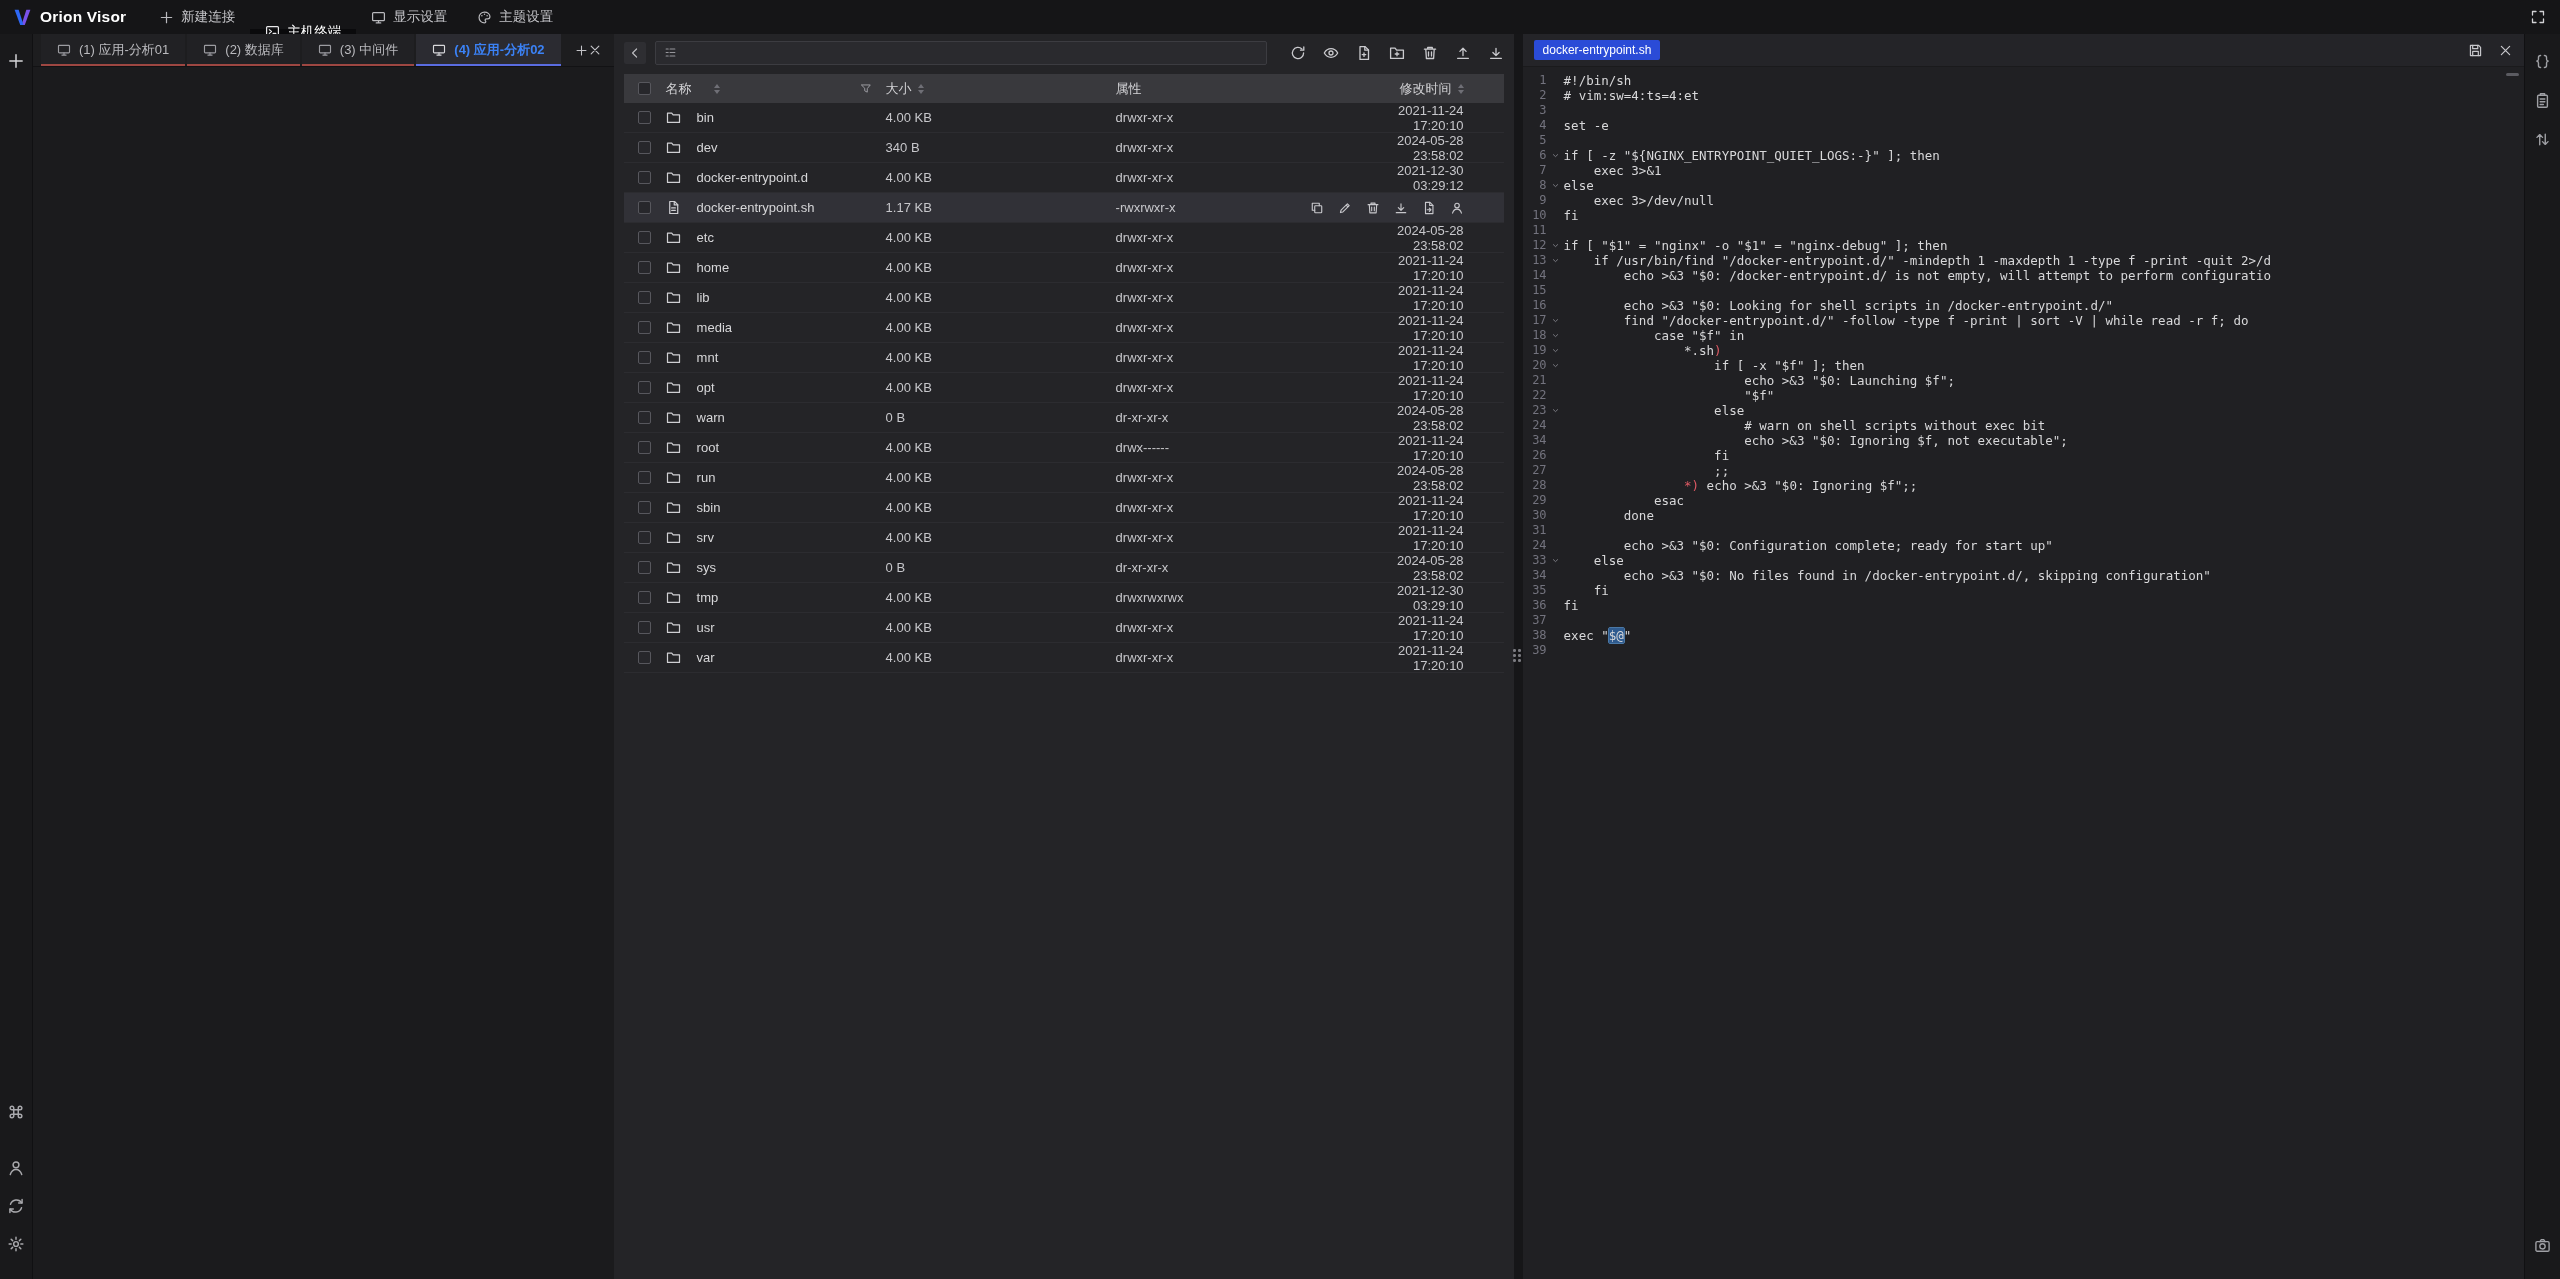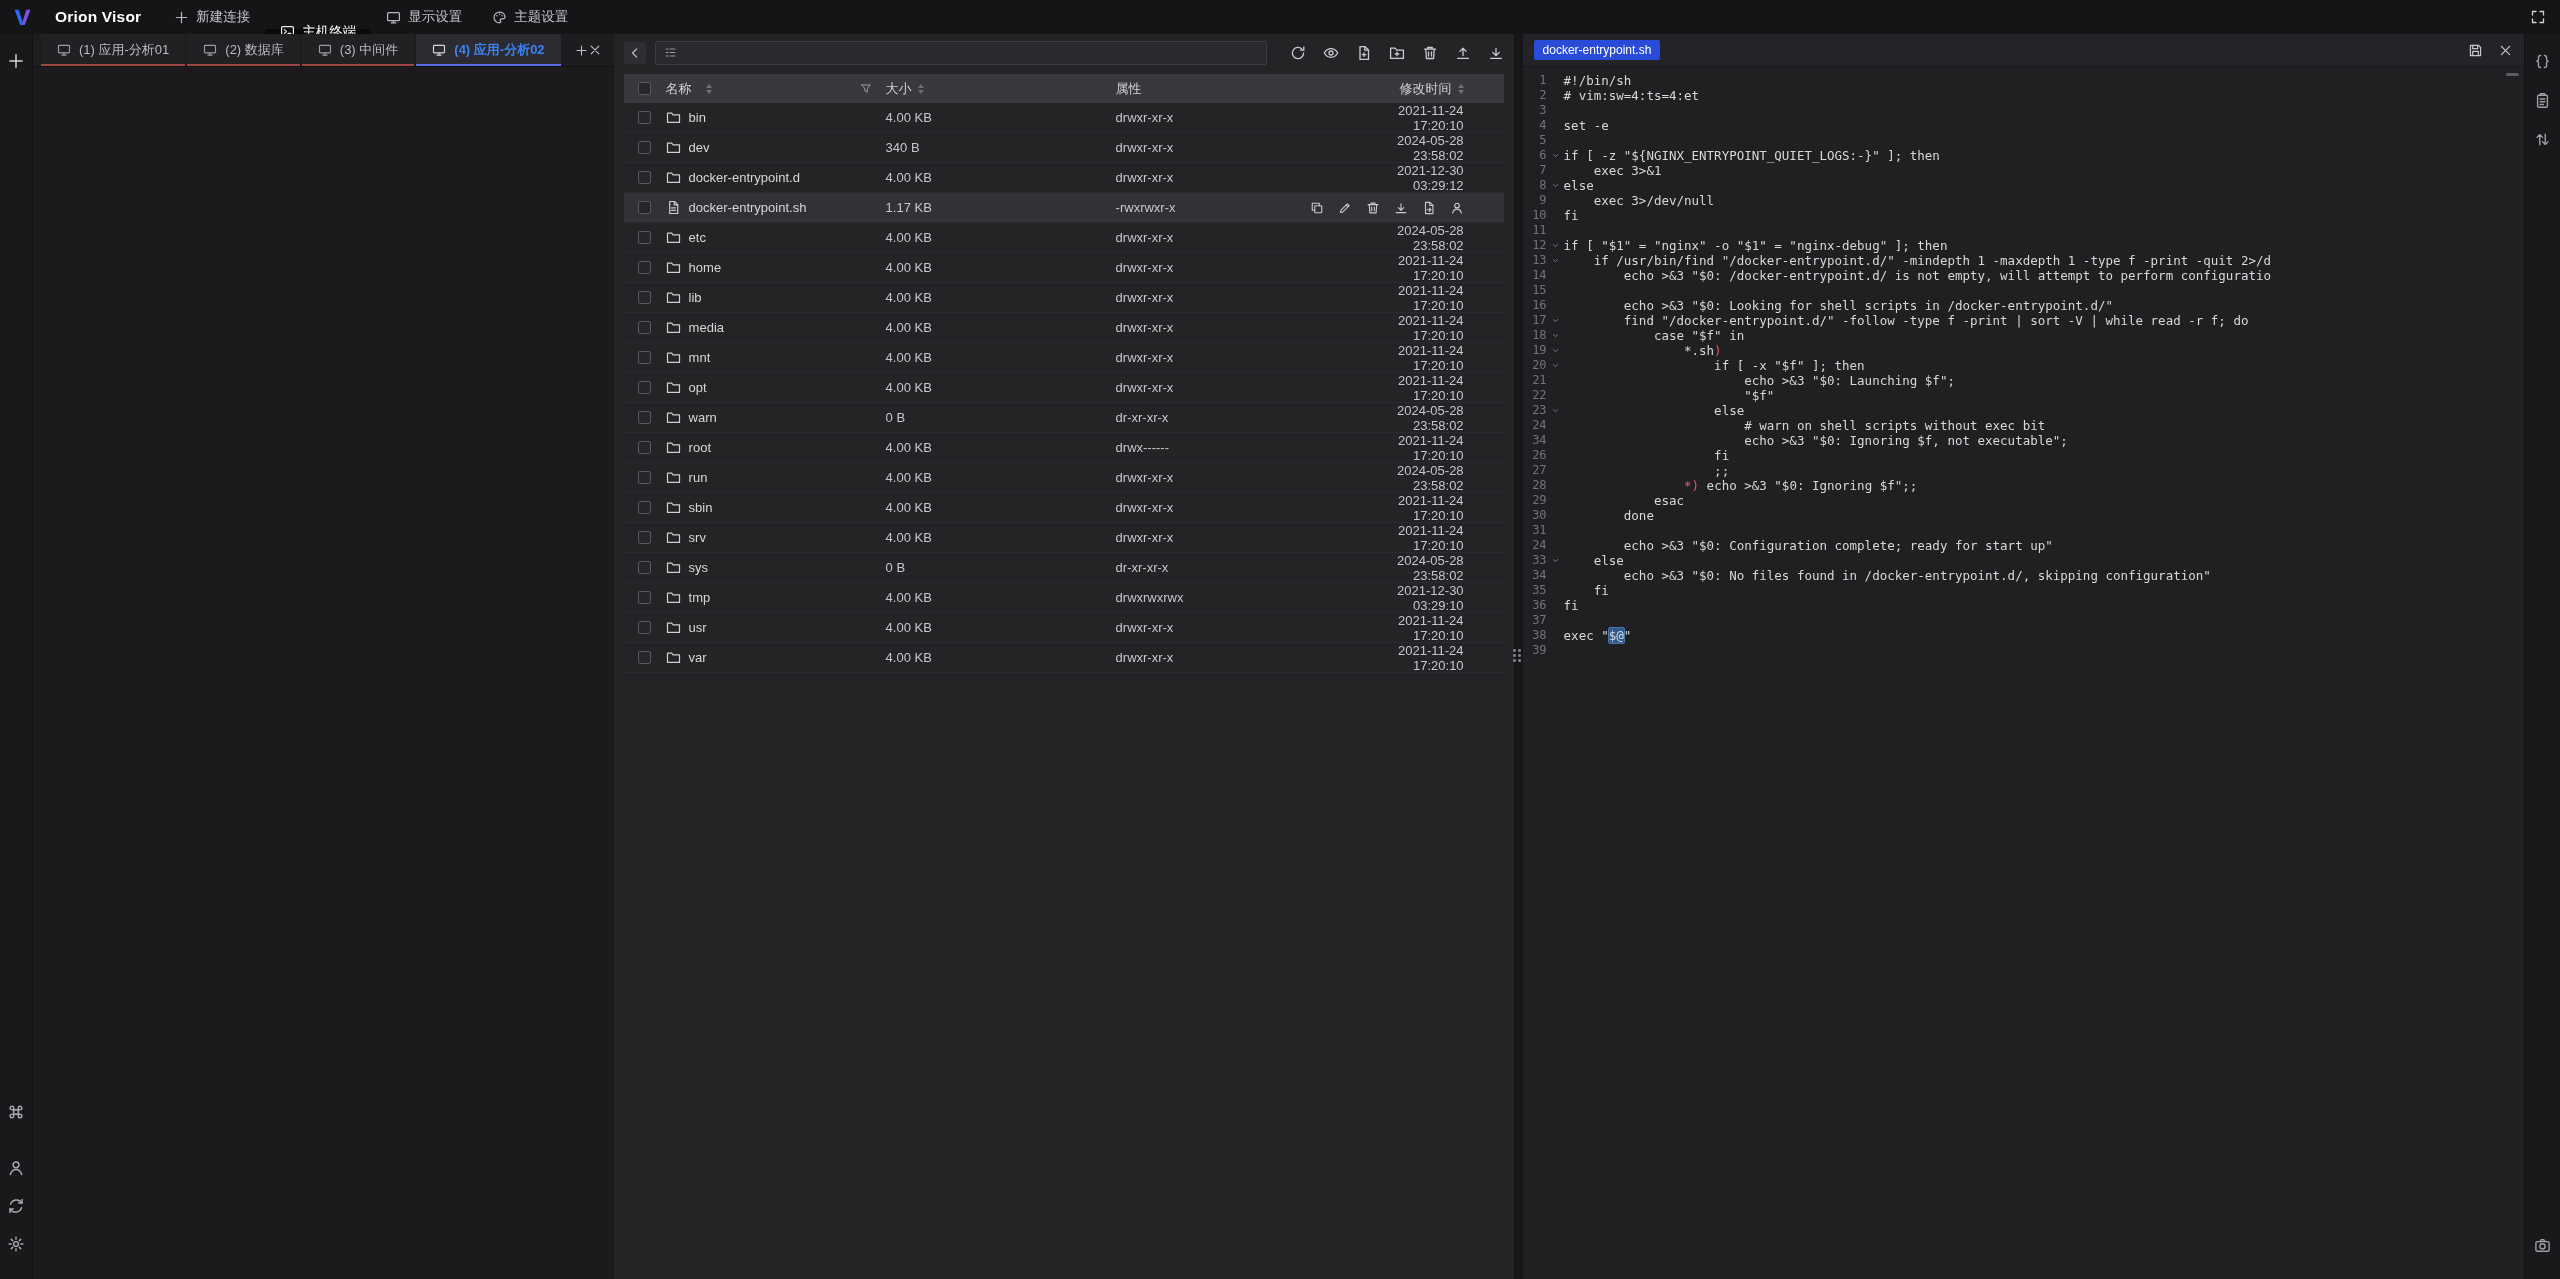--- a/index.html
+++ b/index.html
@@ -6,21 +6,21 @@
   html,body{width:2560px;height:1279px;overflow:hidden;}
   body{font-family:"Liberation Sans","DejaVu Sans",sans-serif;font-size:13px;color:#d8d8da;background:#1b1b1d;}
   [data-interactable="true"]{cursor:pointer;}
   .ic{display:inline-flex;width:16px;height:16px;flex:none;}
   .ic svg{width:100%;height:100%;display:block;}
 
   .app{width:2560px;height:1279px;display:flex;flex-direction:column;}
 
   
   .navbar{height:34px;background:#151517;display:flex;align-items:stretch;flex:none;}
-  .logo{display:flex;align-items:center;gap:22px;padding:0 18px 0 12px;}
+  .logo{display:flex;align-items:center;gap:7px;padding:0 18px 0 12px;}
   .logo-text{font-weight:bold;font-size:15.5px;color:#ffffff;letter-spacing:.2px;}
   .nav-menu{display:flex;align-items:stretch;}
   .nav-item{display:flex;align-items:center;gap:7px;padding:0 15px;color:#c3c3c7;font-size:13.5px;}
   .nav-item .ic{width:15px;height:15px;color:#b9b9bd;}
   .nav-item.active{background:#0a0a0c;color:#ffffff;margin-top:29px;}
   .nav-item.active .ic{color:#e8e8ea;}
   .nav-right{margin-left:auto;display:flex;align-items:center;padding-right:14px;}
   .nav-right .ic{width:16px;height:16px;color:#d2d2d5;}
 
   
@@ -60,21 +60,21 @@
   .path-box{flex:1;height:24px;background:#2a2a2e;border:1px solid #3c3c41;border-radius:2px;display:flex;align-items:center;gap:7px;padding:0 8px;}
   .path-box .ic{width:13px;height:13px;color:#96969b;}
   .path-input{flex:1;background:transparent;border:none;outline:none;color:#d0d0d3;font-size:12.5px;font-family:inherit;}
   .tool-actions{display:flex;gap:17px;margin-left:14px;color:#cbcbcf;}
   .tool-actions .ic{width:16px;height:16px;}
 
   .file-table{flex:1;margin:3px 10px 0;display:flex;flex-direction:column;overflow:hidden;}
   .t-head{height:29px;background:#39393d;display:flex;align-items:center;color:#d3d3d6;flex:none;}
   .cell{display:flex;align-items:center;min-width:0;}
   .c-cb{flex:0 0 42px;justify-content:center;}
-  .c-name{flex:0 0 220px;gap:8px;}
+  .c-name{flex:0 0 220px;gap:16px;}
   .c-size{flex:0 0 230px;}
   .c-attr{flex:0 0 250px;}
   .c-time{flex:1;justify-content:flex-end;padding-right:40px;text-align:right;}
   .cb{width:13px;height:13px;border:1px solid #57575d;border-radius:2px;background:#27272b;flex:none;}
   .sorter{display:inline-flex;flex-direction:column;gap:2px;margin-left:6px;}
   .car{width:0;height:0;border-left:3.5px solid transparent;border-right:3.5px solid transparent;}
   .car.up{border-bottom:4px solid #6f6f76;}
   .car.dn{border-top:4px solid #6f6f76;}
   .flt{width:12px;height:12px;color:#9c9ca2;margin-left:auto;margin-right:14px;}
   .t-body{flex:1;overflow:hidden;}

